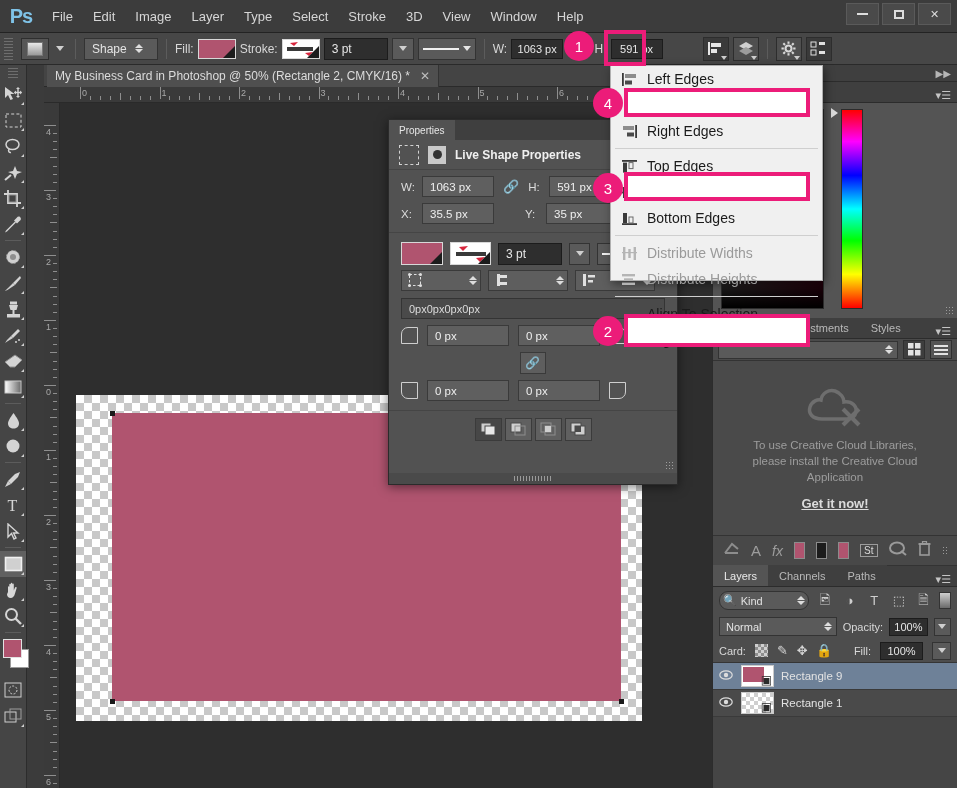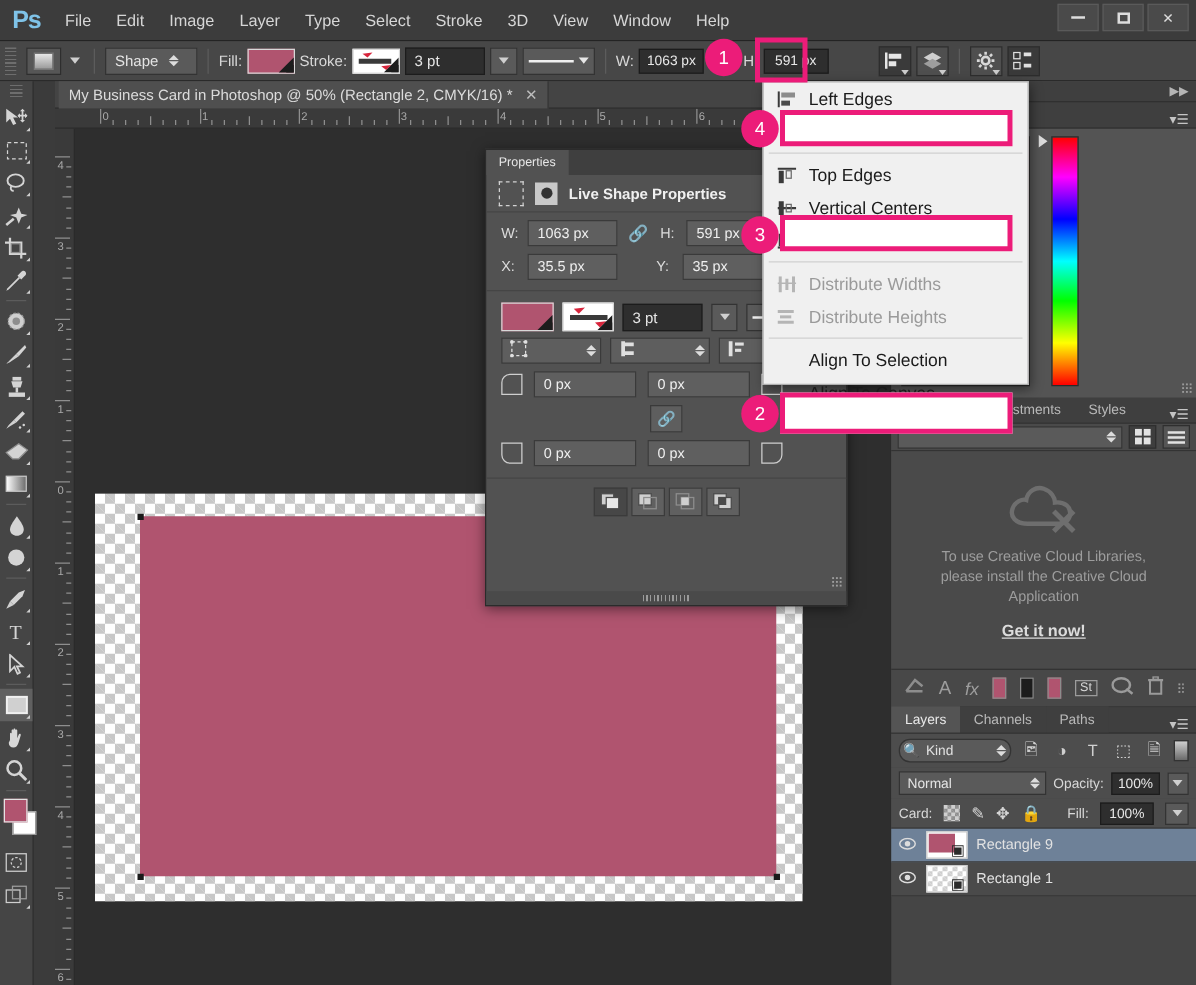--- a/index.html
+++ b/index.html
@@ -268,21 +268,21 @@
   .cfield{ width:82px;height:21px;background:#5f5f5f;border:1px solid #3a3a3a;color:#efefef;font-size:11.5px;display:flex;align-items:center;padding-left:7px;}
   .linkchip{ width:26px;height:22px;background:#5e5e5e;border:1px solid #3a3a3a;display:flex;align-items:center;justify-content:center;color:#e4e4e4;font-size:12px;}
   .pathopbtn{ width:27px;height:23px;background:#606060;border:1px solid #3b3b3b;display:flex;align-items:center;justify-content:center;}
   .pathopbtn.on{ background:#474747;}
   .pp-footgrip{ position:absolute;left:0;bottom:0;width:100%;height:11px;background:#4a4a4a;display:flex;align-items:center;justify-content:center;}
   .pp-footgrip i{ width:38px;height:5px;background:repeating-linear-gradient(to right,#9a9a9a 0 1px,transparent 1px 3px);}
   .pp-resize{ position:absolute;right:3px;bottom:14px;width:9px;height:9px;background-image:radial-gradient(#9e9e9e 40%,transparent 41%);background-size:3px 3px;}
 
   
   .aligndd{
-    position:absolute;left:610px;top:65px;width:213px;height:243px;background:#f0f0f0;
+    position:absolute;left:610px;top:65px;width:213px;height:216px;background:#f0f0f0;
     border:1px solid #b0b0b0;box-shadow:2px 3px 9px rgba(0,0,0,.45);
   }
   .ddrow{
     height:26px;display:flex;align-items:center;gap:9px;padding:0 10px;color:#1a1a1a;font-size:14px;
   }
   .ddrow.dim{ color:#9a9a9a;}
   .ddsep{ height:1px;background:#cfcfcf;margin:4px 4px;}
   .ddicon{ width:17px;height:14px;display:flex;align-items:center;justify-content:center;}
   .ddicon svg{ display:block;}
 
@@ -1014,20 +1014,21 @@
               </svg>
           </span>
           <span class="spinner">
               <i class="spin-up"></i>
               <i class="spin-dn"></i>
             </span>
         </div>
       </div>
     </div>
 
+    <div class="pp-wide">0px0px0px0px</div>
 
     <div class="pp-row" style="padding-top:6px;gap:9px;padding-left:12px">
       <span class="cornerbox"></span>
       <div class="cfield">0 px</div>
       <div class="cfield">0 px</div>
       <span class="cornerbox tr"></span>
     </div>
     <div style="display:flex;justify-content:center;padding-top:6px;">
       <div class="linkchip">🔗</div>
     </div>
@@ -1086,20 +1087,30 @@
       </div>
       <div class="ddrow">
         <span class="ddicon">
           <svg width="15" height="13" viewBox="0 0 15 13">
             <rect x="6.6" y="0" width="1.8" height="13" fill="#3a3a3a"></rect>
             <rect x="2" y="1" width="11" height="4" fill="#4a4a4a"></rect>
             <rect x="4.5" y="7.5" width="6" height="4" fill="#4a4a4a"></rect>
           </svg>
         </span>
         <span>Horizontal Centers</span>
+      </div>
+      <div class="ddrow">
+        <span class="ddicon">
+          <svg width="15" height="13" viewBox="0 0 15 13">
+            <rect x="13.2" y="0" width="1.8" height="13" fill="#3a3a3a"></rect>
+            <rect x="1" y="1" width="11" height="4" fill="#8c8c8c"></rect>
+            <rect x="5" y="7.5" width="7" height="4" fill="#4a4a4a"></rect>
+          </svg>
+        </span>
+        <span>Right Edges</span>
       </div>
       <div class="ddsep"></div>
       <div class="ddrow">
         <span class="ddicon">
           <svg width="15" height="13" viewBox="0 0 15 13">
             <rect x="0" y="0" width="15" height="1.8" fill="#3a3a3a"></rect>
             <rect x="1" y="2.6" width="4" height="10" fill="#3a3a3a"></rect>
             <rect x="7" y="2.6" width="4" height="6" fill="none" stroke="#6a6a6a"></rect>
           </svg>
         </span>

